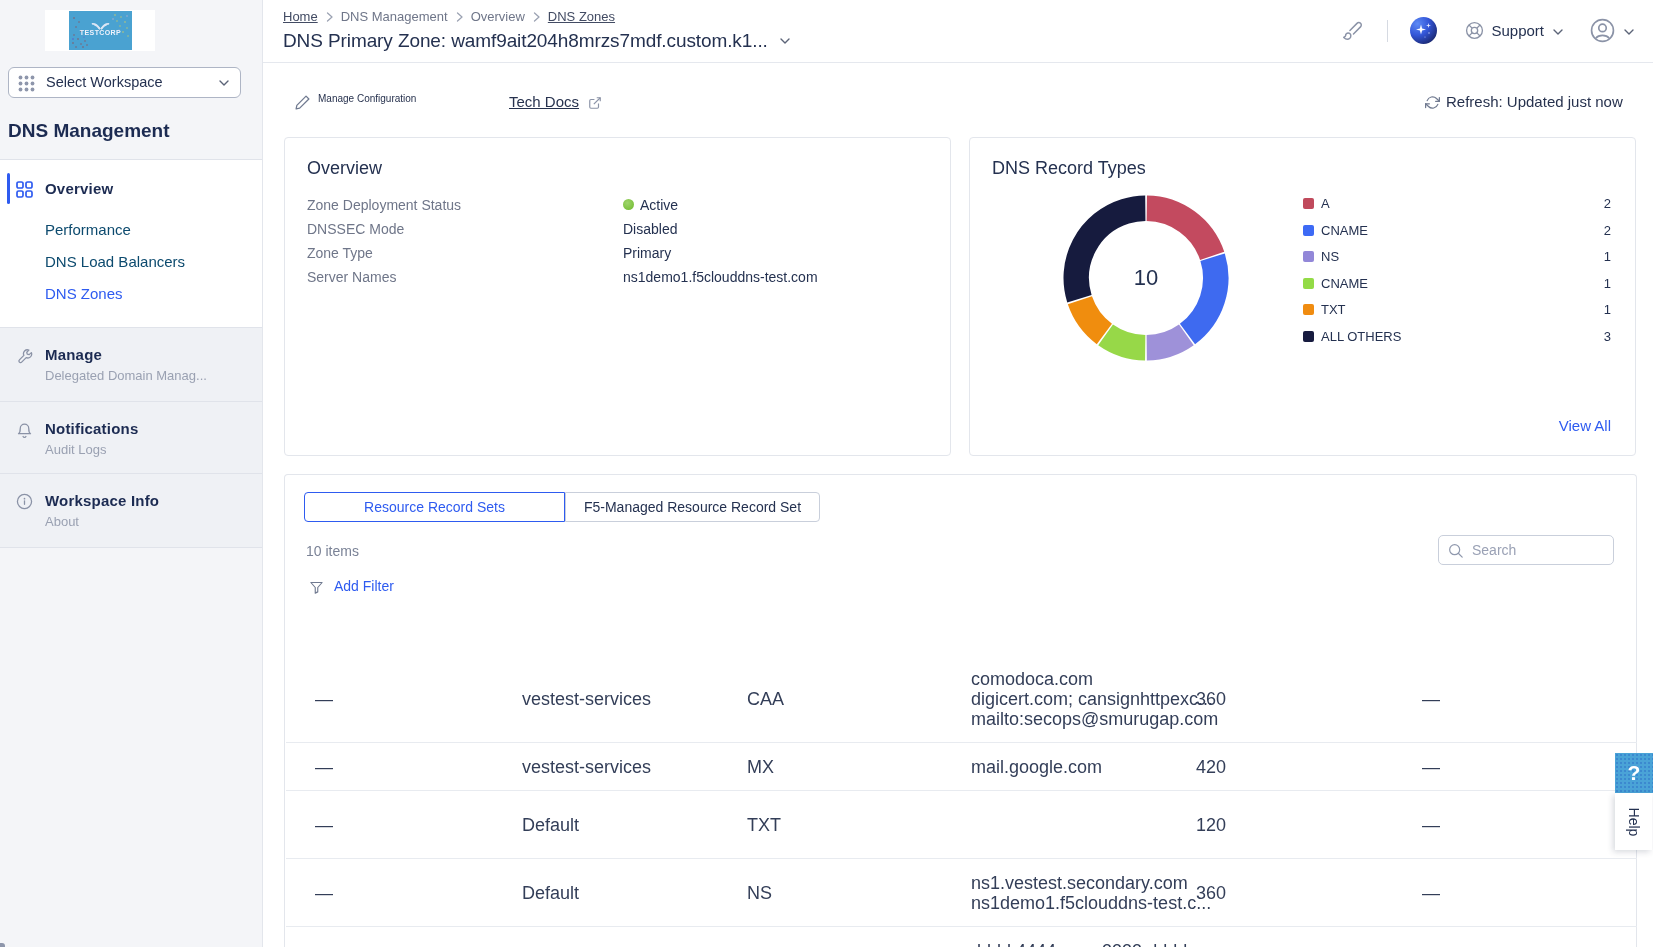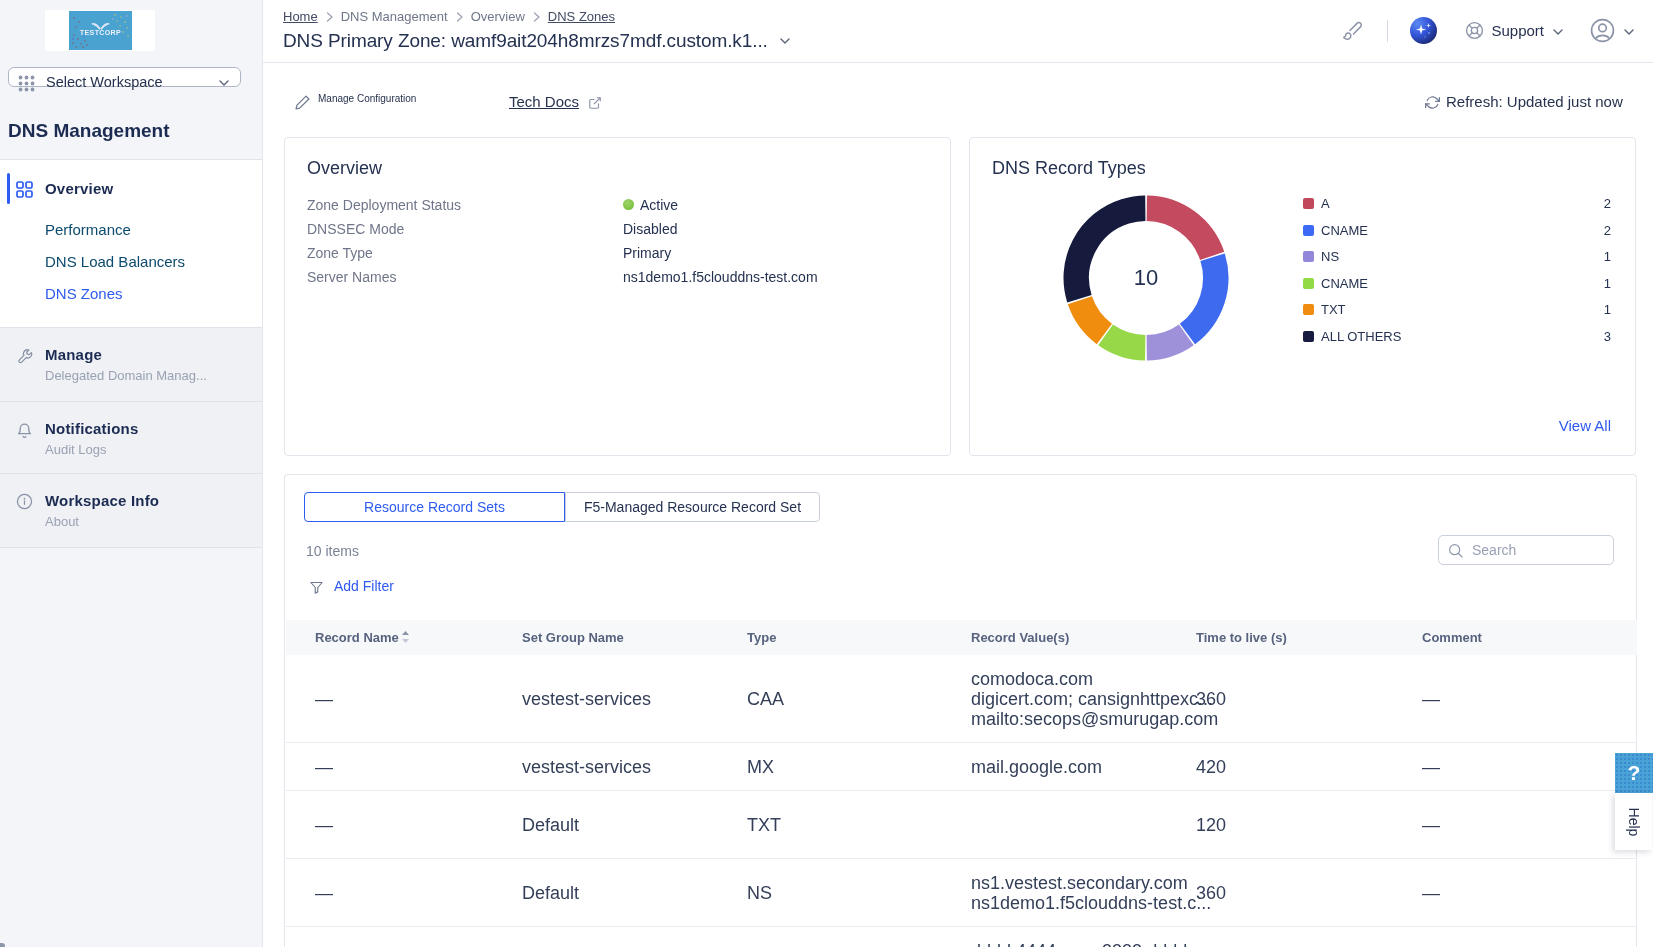--- a/index.html
+++ b/index.html
@@ -4,21 +4,21 @@
 <style>
 * { margin:0; padding:0; box-sizing:border-box; }
 html,body { width:1653px; height:947px; overflow:hidden; }
 body { font-family:"Liberation Sans", sans-serif; background:#fff; color:#243150; position:relative; }
 
 
 #sidebar { position:absolute; left:0; top:0; width:263px; height:947px; background:#f4f5f8; border-right:1px solid #e3e6ec; }
 #logo-strip { position:absolute; left:45px; top:10px; width:110px; height:41px; background:#fff; }
 #logo-rect { position:absolute; left:24px; top:1px; width:63px; height:39px; background:#4aa2d1; overflow:hidden; }
 #logo-rect .txt { position:absolute; left:0; right:0; top:18px; text-align:center; color:#eef2fc; font-size:7px; font-weight:bold; letter-spacing:0.4px; }
-#ws-btn { position:absolute; left:8px; top:67px; width:233px; height:20px; background:#fff; border:1px solid #aeb5c5; border-radius:6px; }
+#ws-btn { position:absolute; left:8px; top:67px; width:233px; height:31px; background:#fff; border:1px solid #aeb5c5; border-radius:6px; }
 #ws-btn .grid { position:absolute; left:9px; top:7px; width:17px; height:17px; }
 #ws-btn .label { position:absolute; left:37px; top:6px; font-size:14.5px; color:#243150; }
 #ws-btn .chev { position:absolute; right:10px; top:9px; }
 #dns-mgmt { position:absolute; left:8px; top:120px; font-size:19px; font-weight:bold; color:#1c2b52; }
 .side-sep { position:absolute; left:0; width:262px; height:1px; background:#e0e3ea; }
 #grp-active { position:absolute; left:0; top:160px; width:262px; height:167px; background:#fff; }
 #grp-active .bar { position:absolute; left:7px; top:13px; width:3px; height:31px; background:#2e5bf0; border-radius:2px; }
 .nav-main { position:absolute; left:45px; font-size:15px; letter-spacing:0.2px; font-weight:bold; color:#1c2b52; }
 .nav-sub { position:absolute; left:45px; font-size:15px; color:#0c4a6e; }
 .sec { position:absolute; left:0; width:262px; background:#eff1f5; }
@@ -333,33 +333,20 @@
         </svg>
       <span>Search</span>
     </div>
     <div id="addfilter">
       <svg width="15" height="15" viewBox="0 0 24 24" style="position:absolute;left:0;top:2px;">
           <path d="M3 4h18l-7 8v7l-4 2v-9z" fill="none" stroke="#707a90" stroke-width="1.8" stroke-linejoin="round"></path>
         </svg>
       <span style="padding-left:25px;">Add Filter</span>
     </div>
 
-    <div id="thead">
-      <div class="th c1">Record Name
-        <svg width="9" height="12" viewBox="0 0 9 12" style="position:absolute;left:86px;top:1px;">
-            <path d="M4.5 0 L8 4 H1z" fill="#8b93a7"></path>
-            <path d="M4.5 12 L1 8 H8z" fill="#c3c9d6"></path>
-          </svg>
-      </div>
-      <div class="th c2">Set Group Name</div>
-      <div class="th c3">Type</div>
-      <div class="th c4">Record Value(s)</div>
-      <div class="th c5">Time to live (s)</div>
-      <div class="th c6">Comment</div>
-    </div>
 
     <div class="tr" style="top:180px;height:88px;">
       <div class="td c1" style="top:34px;">—</div>
       <div class="td c2" style="top:34px;">vestest-services</div>
       <div class="td c3" style="top:34px;">CAA</div>
       <div class="td c4" style="top:14px;">comodoca.com<br>digicert.com; cansignhttpexc...<br>mailto:secops@smurugap.com</div>
       <div class="td c5" style="top:34px;">360</div>
       <div class="td c6" style="top:34px;">—</div>
     </div>
     <div class="tr" style="top:268px;height:48px;">

